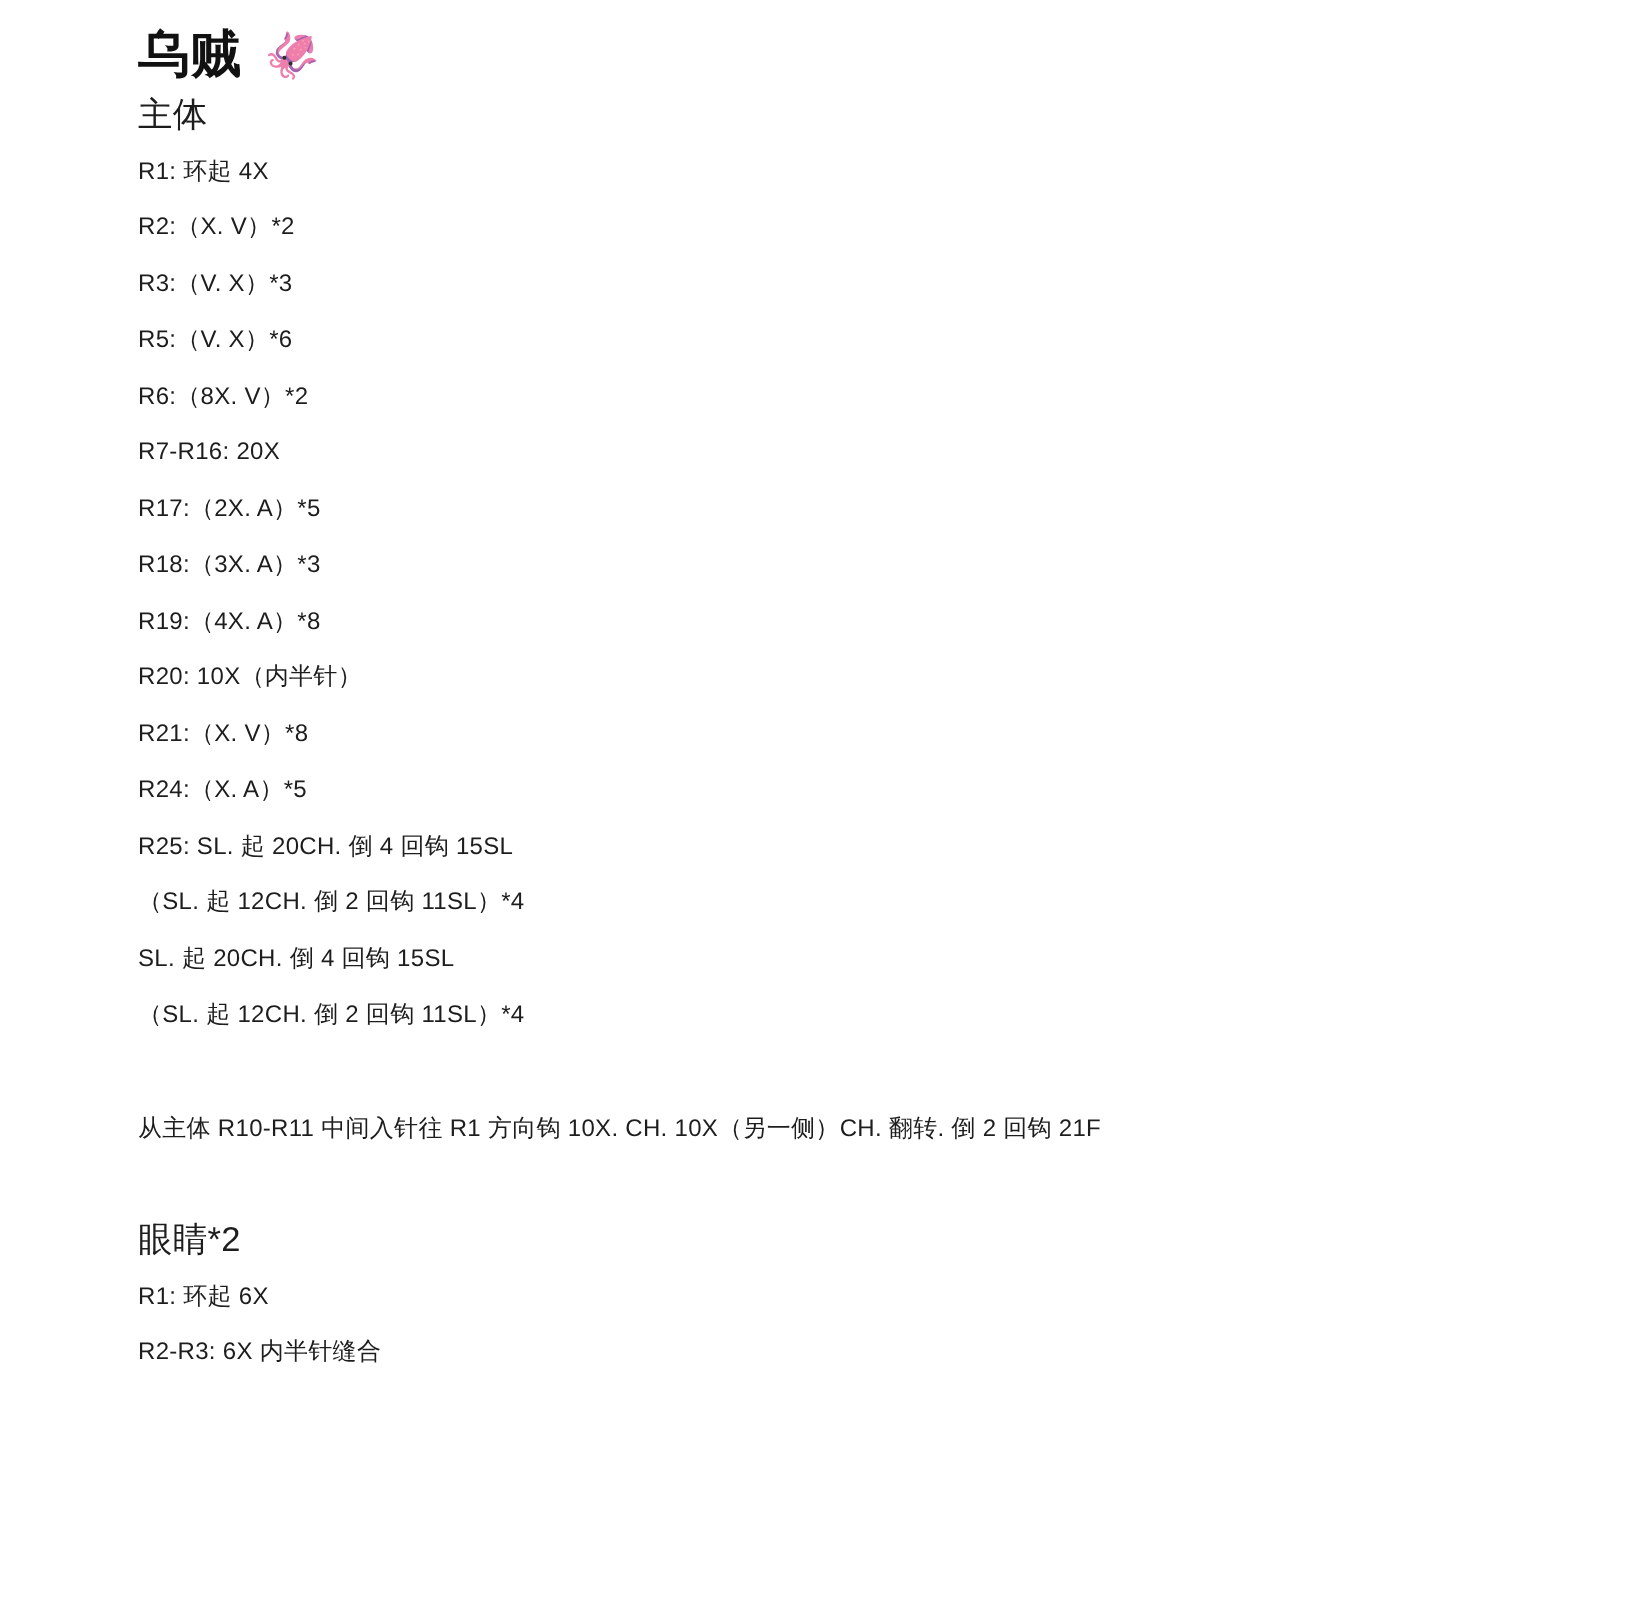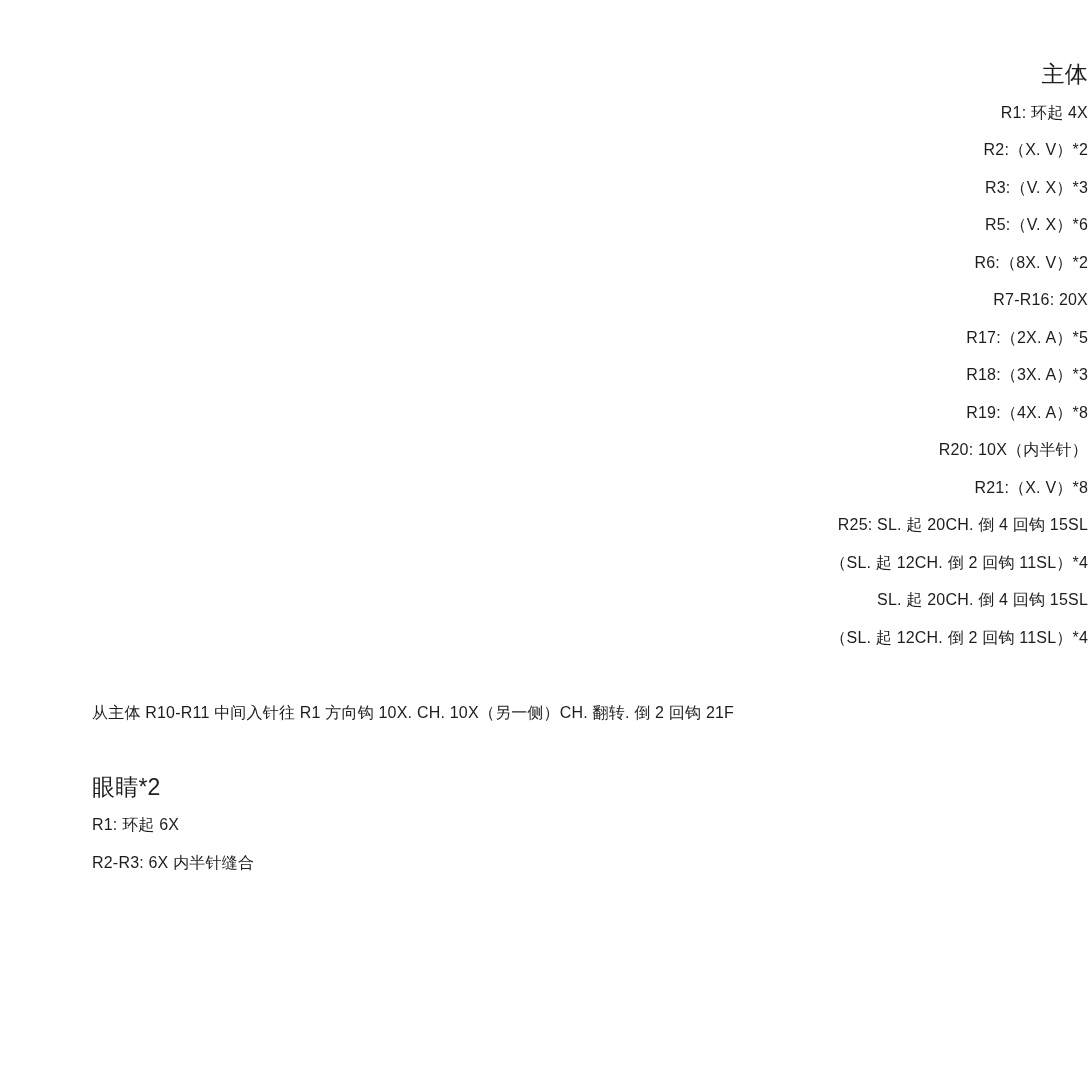--- a/index.html
+++ b/index.html
@@ -41,22 +41,20 @@
     display: inline-block;
     transform: translateY(2px);
   }
   .body-block {
     padding: 0 0 0 92px;
   }
   .section {
     margin: 0;
   }
   .section.first {
-    margin-top: 56px;
-    text-align: right;
   }
   .line {
     font-size: 16px;
     line-height: 37.5px;
     letter-spacing: 0.2px;
     color: #1d1d1d;
     white-space: pre;
   }
   .section-head {
     font-size: 23px;
@@ -69,36 +67,41 @@
   }
   .gap-small {
     height: 37px;
   }
 </style>
 </head>
 <body>
 
 <div class="page">
 
+  <div class="title-row">
+    <span class="doc-title">乌贼</span>
+    <span class="title-emoji">🦑</span>
+  </div>
 
   <div class="body-block">
 
     <div class="section first">
       <div class="section-head">主体</div>
       <div class="line">R1: 环起 4X</div>
       <div class="line">R2:（X. V）*2</div>
       <div class="line">R3:（V. X）*3</div>
       <div class="line">R5:（V. X）*6</div>
       <div class="line">R6:（8X. V）*2</div>
       <div class="line">R7-R16: 20X</div>
       <div class="line">R17:（2X. A）*5</div>
       <div class="line">R18:（3X. A）*3</div>
       <div class="line">R19:（4X. A）*8</div>
       <div class="line">R20: 10X（内半针）</div>
       <div class="line">R21:（X. V）*8</div>
+      <div class="line">R24:（X. A）*5</div>
       <div class="line">R25: SL. 起 20CH. 倒 4 回钩 15SL</div>
       <div class="line">（SL. 起 12CH. 倒 2 回钩 11SL）*4</div>
       <div class="line">SL. 起 20CH. 倒 4 回钩 15SL</div>
       <div class="line">（SL. 起 12CH. 倒 2 回钩 11SL）*4</div>
     </div>
 
     <div class="gap-large"></div>
 
     <div class="section">
       <div class="line">从主体 R10-R11 中间入针往 R1 方向钩 10X. CH. 10X（另一侧）CH. 翻转. 倒 2 回钩 21F</div>

